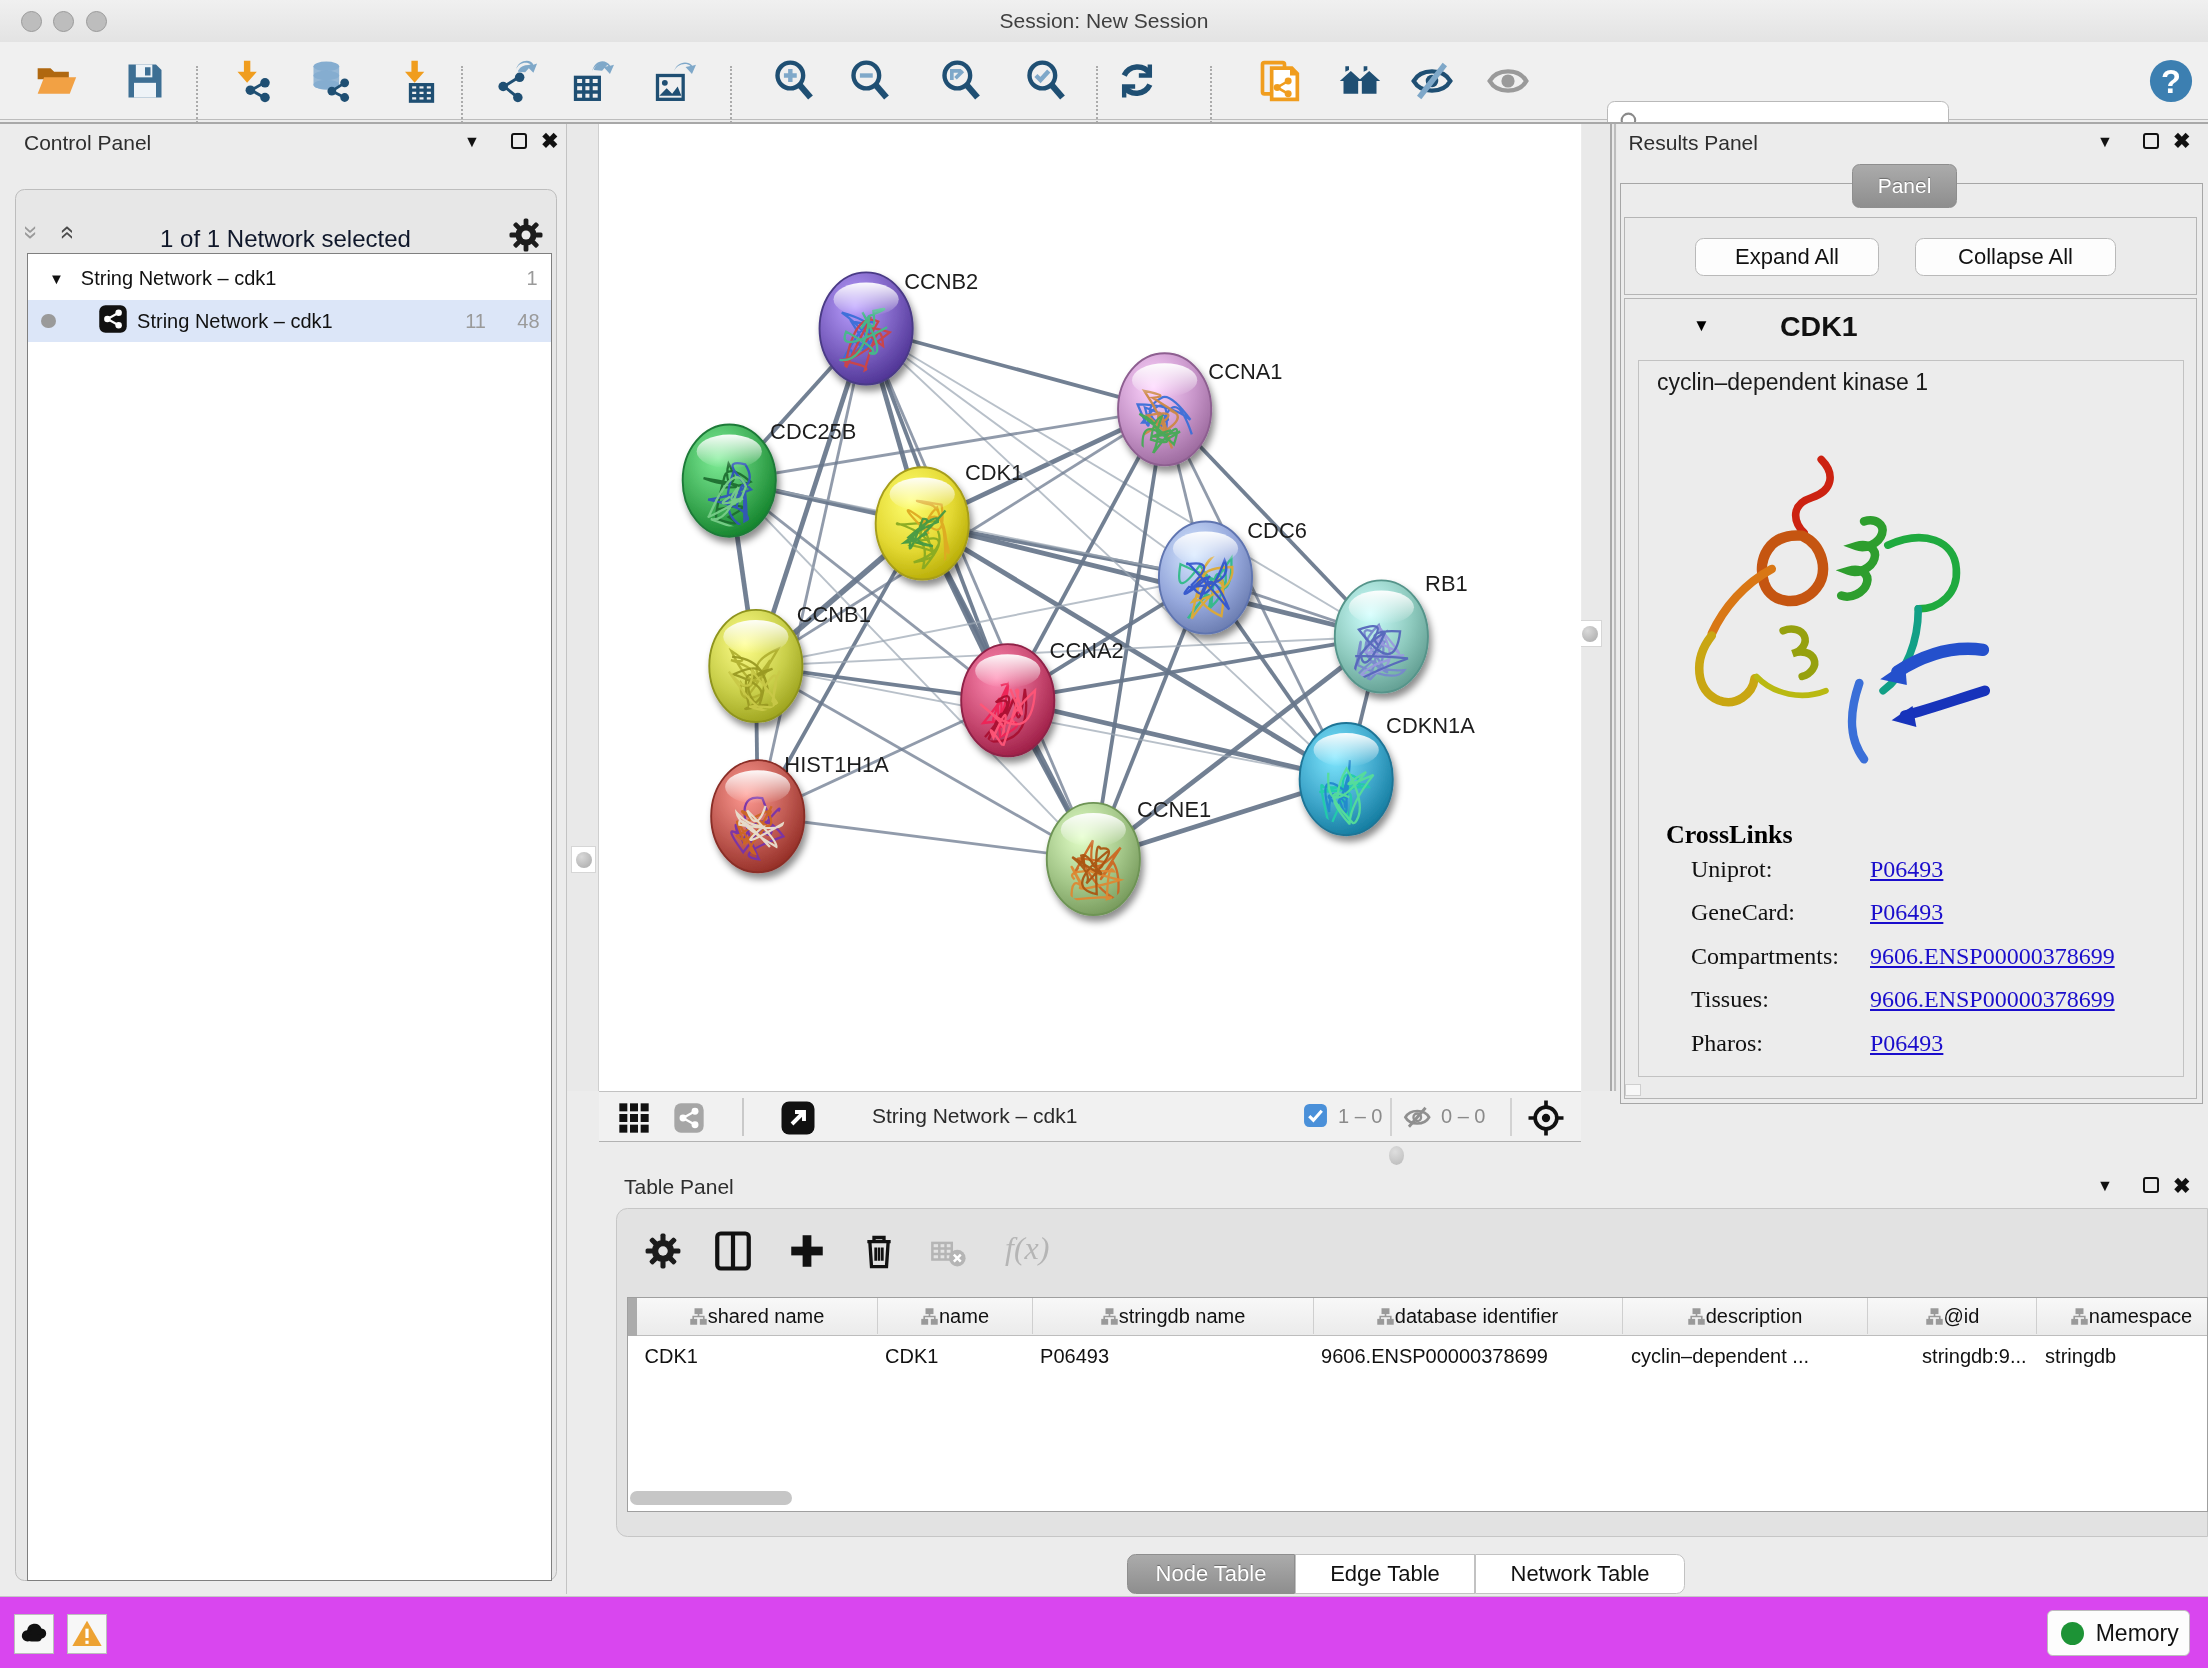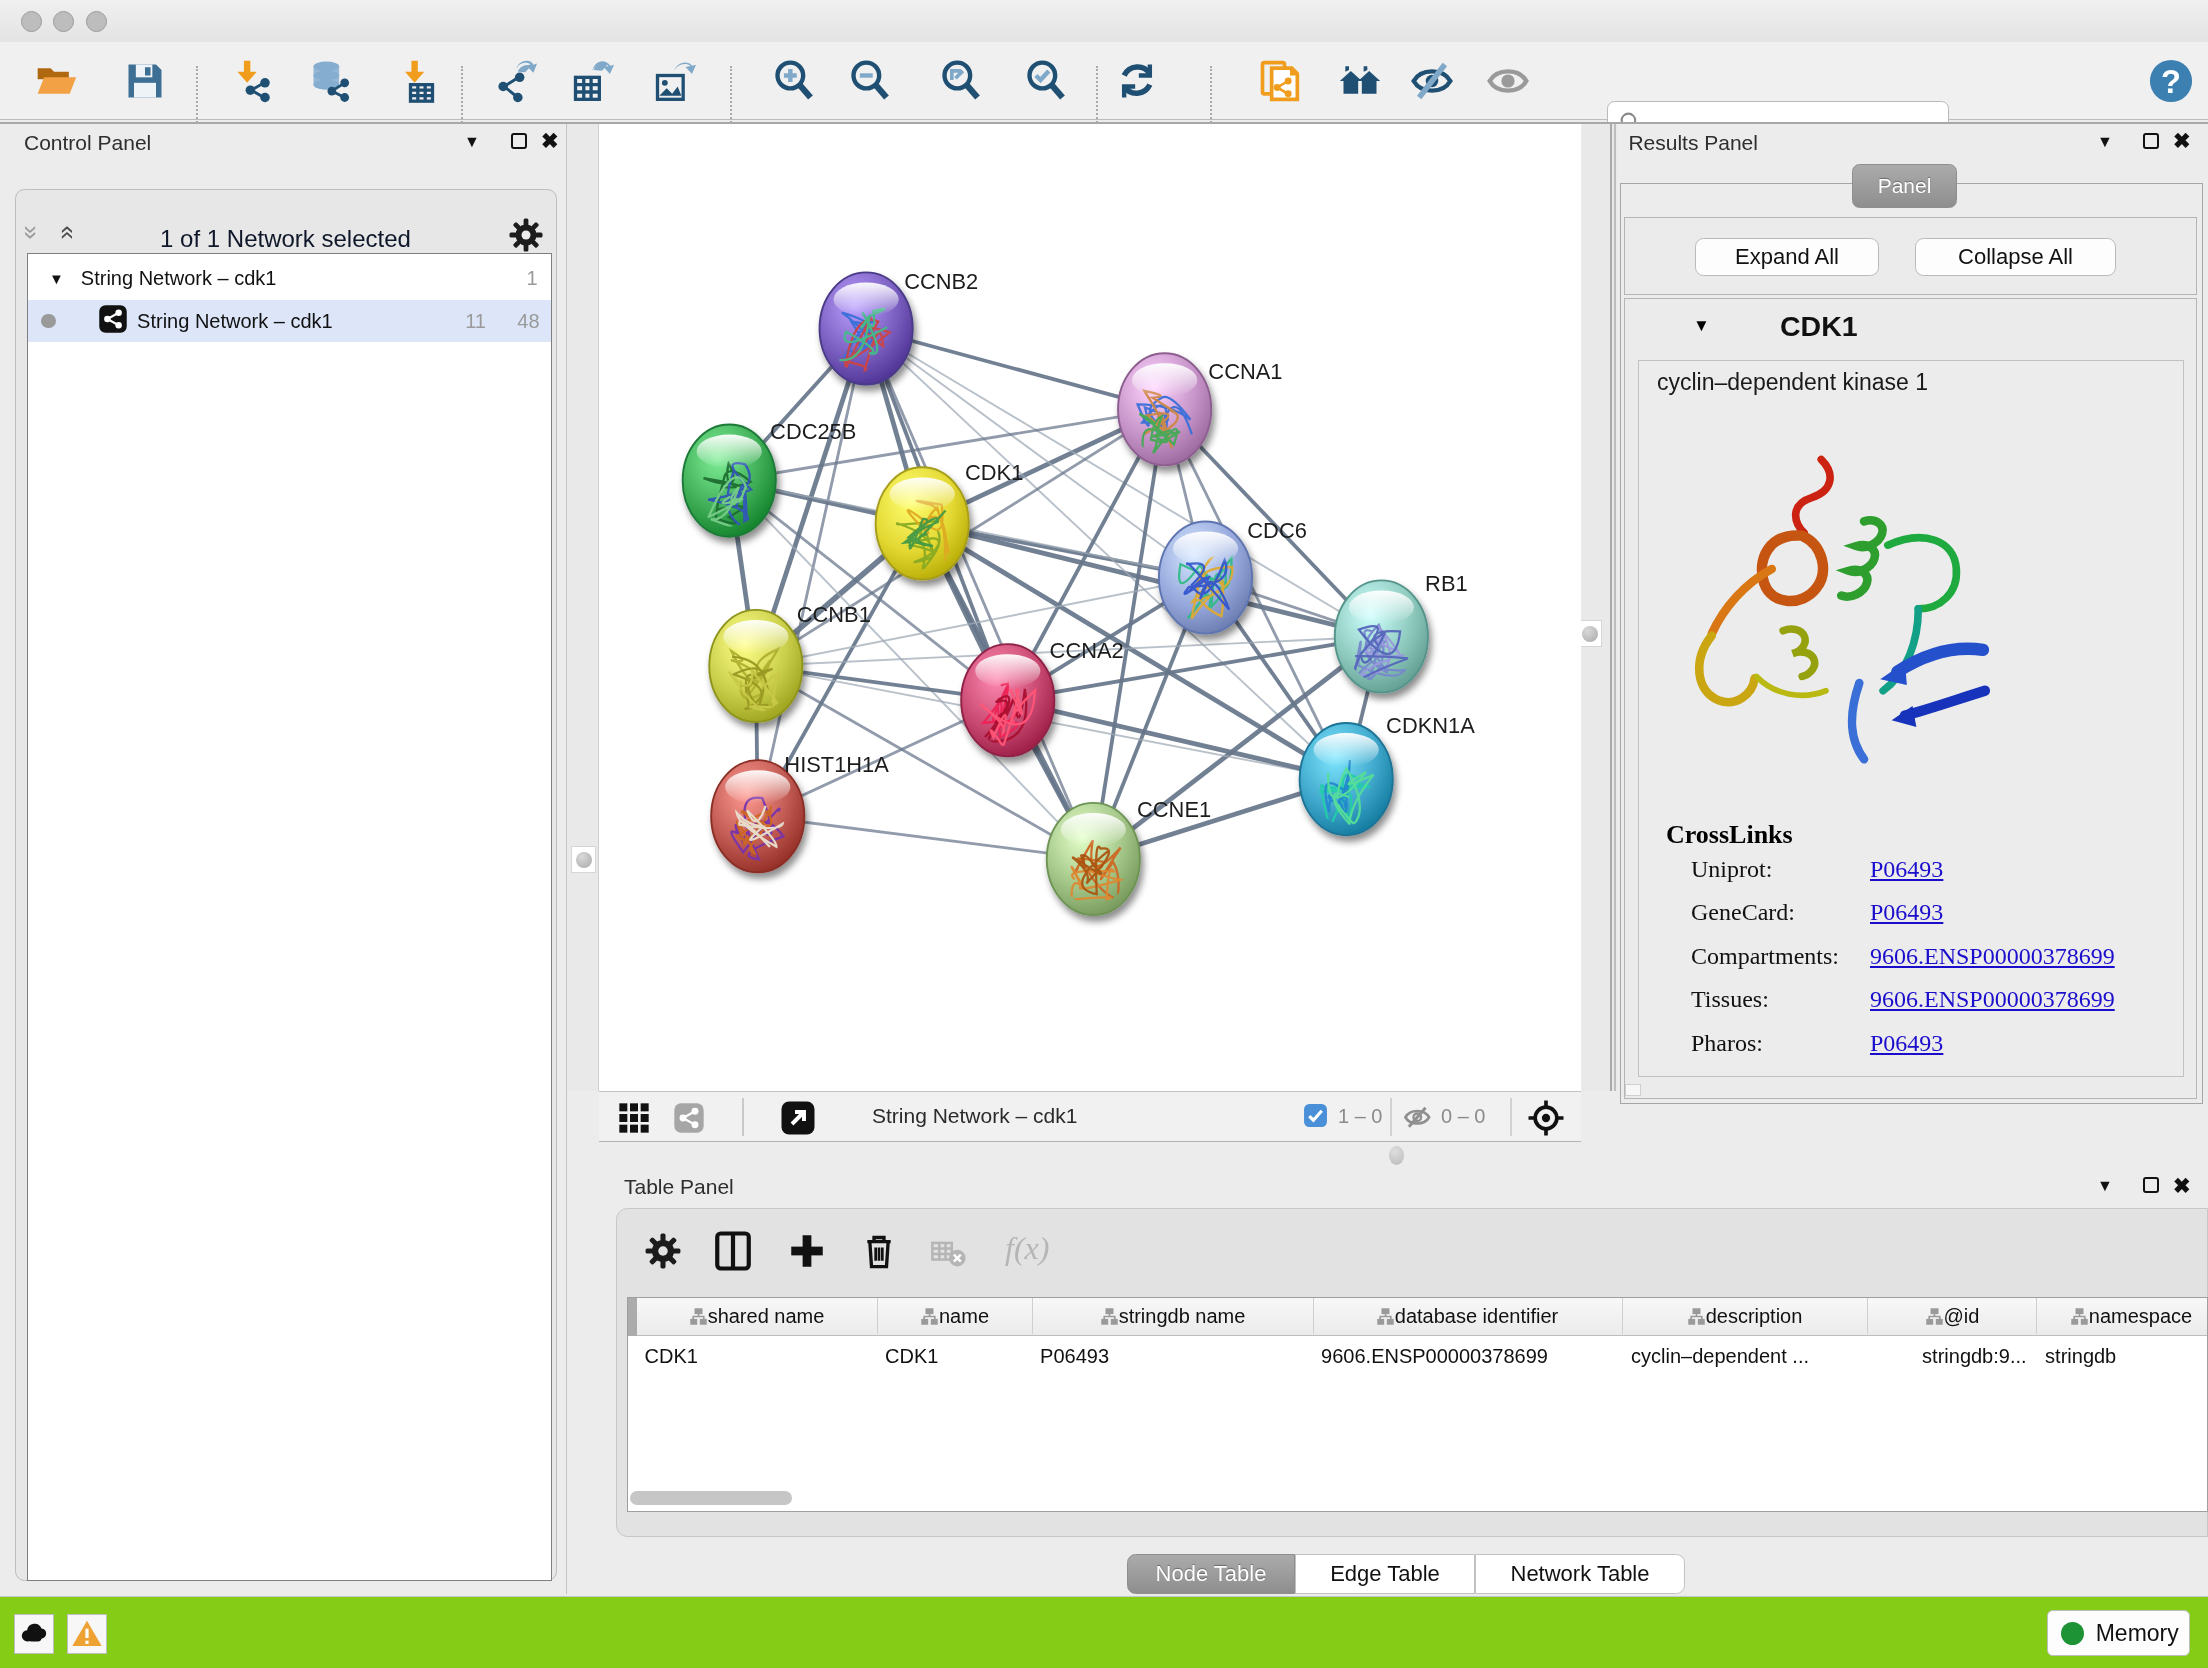--- a/index.html
+++ b/index.html
@@ -66,37 +66,38 @@
   #tbl-header { position:absolute; left:9.5px; top:0; height:38px; right:0;
     background:linear-gradient(#f8f8f8,#ebebeb); border-bottom:1.9px solid #bdbdbd; }
   .th-cell { position:absolute; top:0; height:36px; display:flex; align-items:center; justify-content:center;
     gap:1px; font-size:20px; color:#111; border-right:1.9px solid #cfcfcf; overflow:hidden; }
   .td-cell { position:absolute; top:40px; height:36px; display:flex; align-items:center;
     padding-left:7.6px; font-size:20px; color:#111; overflow:hidden; white-space:nowrap; }
   #tbl-gutter { position:absolute; left:0; top:0; width:9.5px; height:38px; background:#ababab; }
   #hscroll { left:630px; top:1491px; width:162px; height:14.3px; background:#c6c6c6; border-radius:7.6px; }
   .gray-ic { color:#b5b5b5; }
   
-  #statusbar { left:0; top:1596px; width:2208px; height:72px; background:#84cc16; border-top:1.9px solid #c6c6c6; }
+  #statusbar { left:0; top:1596px; width:2208px; height:72px; background:#d946ef; border-top:1.9px solid #c6c6c6; }
   .sb-btn { top:17px; width:40px; height:40px; background:#f7f7f7; border:1.9px solid #bdbdbd;
     display:flex; align-items:center; justify-content:center; }
   #memory-btn { left:2047px; top:13.3px; width:143px; height:46px; background:#fdfdfd;
     border:1.9px solid #bdbdbd; border-radius:5.7px; display:flex; align-items:center; gap:11.4px;
     padding-left:13.3px; font-size:23px; color:#111; }
   #mem-dot { width:23px; height:23px; border-radius:50%; background:#1d9336; }
   .topline { left:0; top:122px; width:2208px; height:1.9px; background:#a8a8a8; }
   svg text { font-family:"Liberation Sans", sans-serif; }
 </style>
 </head>
 <body>
 
 <div class="abs" id="titlebar">
   <div class="abs tl-dot" style="left:21px"></div>
   <div class="abs tl-dot" style="left:53px"></div>
   <div class="abs tl-dot" style="left:86px"></div>
+  <div class="abs" id="win-title">Session: New Session</div>
 </div>
 
 <div class="abs" id="toolbar">
   <div class="abs tb-btn" style="left:33px">
     <svg width="44" height="44" viewBox="0 0 24 24">
         <path d="M2 5 h7 l2 2 h8 v4 H2z" fill="#b06810"></path>
         <path d="M2 19 l3.5-9 H23 l-3.5 9z" fill="#f2a144"></path>
       </svg>
   </div>
   <div class="abs tb-btn" style="left:122px">

